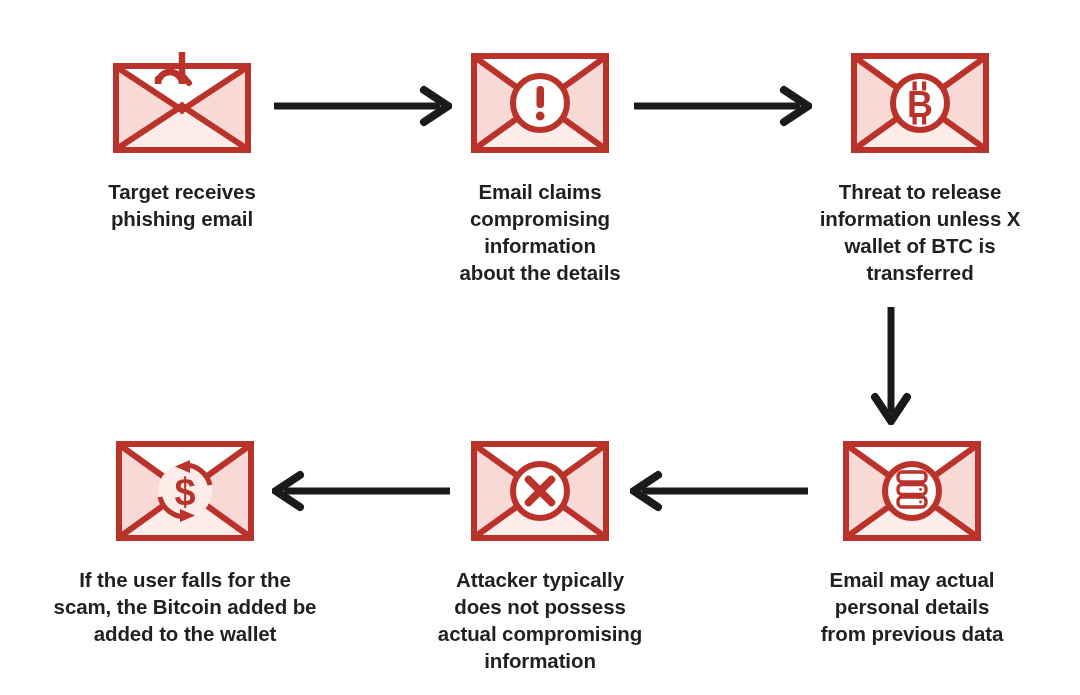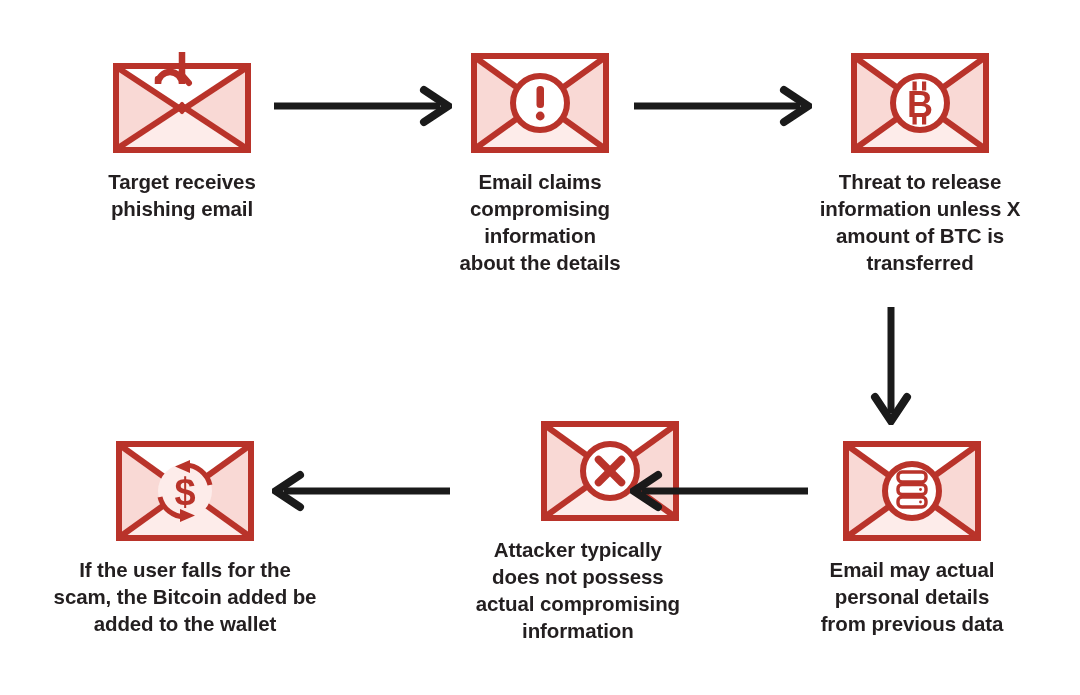--- a/index.html
+++ b/index.html
@@ -26,39 +26,39 @@
     flex-direction: column;
     align-items: center;
     box-sizing: border-box;
   }
   .env-wrap {
     width: 140px;
     height: 102px;
     display: block;
   }
   .node-label {
-    margin-top: 14px;
+    margin-top: 24px;
     text-align: center;
     font-weight: bold;
     font-size: 20.5px;
     line-height: 1.32;
     color: #231f20;
     letter-spacing: -0.1px;
     white-space: pre-line;
   }
   
   .arrow {
     position: absolute;
   }
   
   #node-1 { left: 42px;  top: 52px;  width: 280px; }
   #node-2 { left: 400px; top: 52px;  width: 280px; }
   #node-3 { left: 765px; top: 52px;  width: 310px; }
   #node-4 { left: 757px; top: 440px; width: 310px; }
-  #node-5 { left: 400px; top: 420px; width: 280px; align-items: flex-end; }
+  #node-5 { left: 400px; top: 440px; width: 280px; }
   #node-6 { left: 20px;  top: 440px; width: 330px; }
 
   #arrow-1-2 { left: 272px; top: 85px;  width: 180px; height: 42px; }
   #arrow-2-3 { left: 632px; top: 85px;  width: 180px; height: 42px; }
   #arrow-3-4 { left: 870px; top: 305px; width: 42px;  height: 120px; }
   #arrow-4-5 { left: 630px; top: 470px; width: 180px; height: 42px; }
   #arrow-5-6 { left: 272px; top: 470px; width: 180px; height: 42px; }
 </style>
 </head>
 <body>
@@ -117,21 +117,21 @@
       <g>
         <text x="70" y="65" text-anchor="middle" font-family="'Liberation Sans', sans-serif" font-size="36" font-weight="bold" fill="#b9332a">B</text>
         <rect x="62.5" y="29.5" width="4.2" height="9" fill="#b9332a"></rect>
         <rect x="72" y="29.5" width="4.2" height="9" fill="#b9332a"></rect>
         <rect x="62.5" y="63.5" width="4.2" height="9" fill="#b9332a"></rect>
         <rect x="72" y="63.5" width="4.2" height="9" fill="#b9332a"></rect>
       </g>
     </svg>
     <div class="node-label">Threat to release
 information unless X
-amount of BTC is
+wallet of BTC is
 transferred</div>
   </div>
 
   <div class="node" id="node-4">
     <svg class="env-wrap" viewBox="0 0 140 102">
       <rect x="4" y="4" width="132" height="94" fill="#f9d9d5" stroke="#b9332a" stroke-width="6"></rect>
       <polygon points="7,7 133,7 70,49" fill="#ffffff"></polygon>
       <polygon points="7,95 70,53 133,95" fill="#fdecea"></polygon>
       <line x1="6" y1="6" x2="70" y2="52" stroke="#b9332a" stroke-width="6" stroke-linecap="square"></line>
       <line x1="134" y1="6" x2="70" y2="52" stroke="#b9332a" stroke-width="6" stroke-linecap="square"></line>

